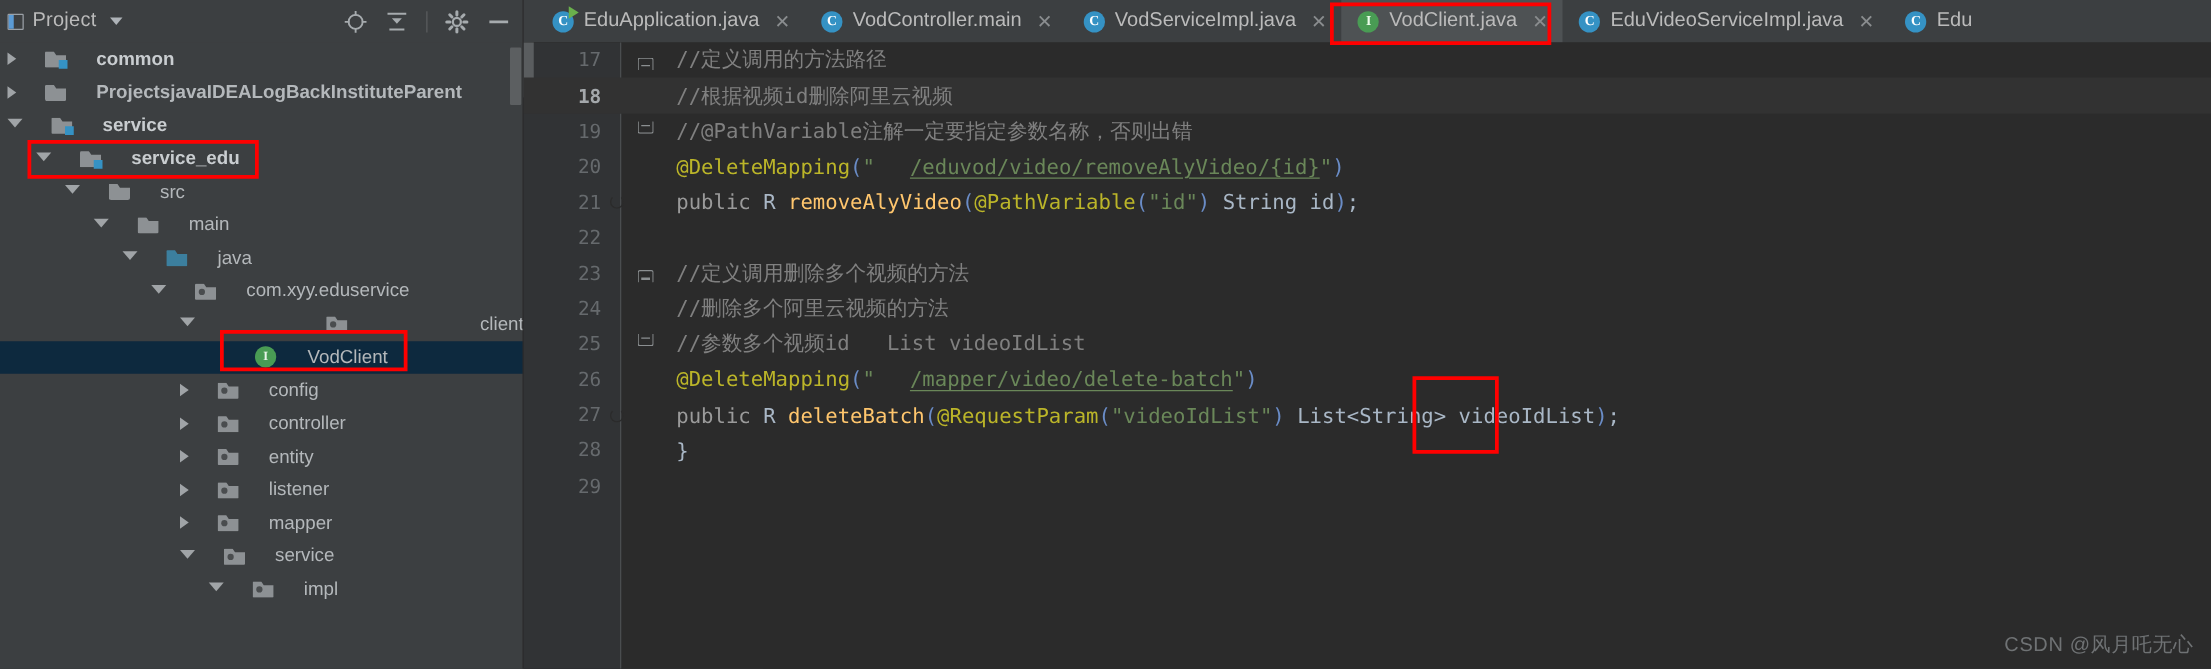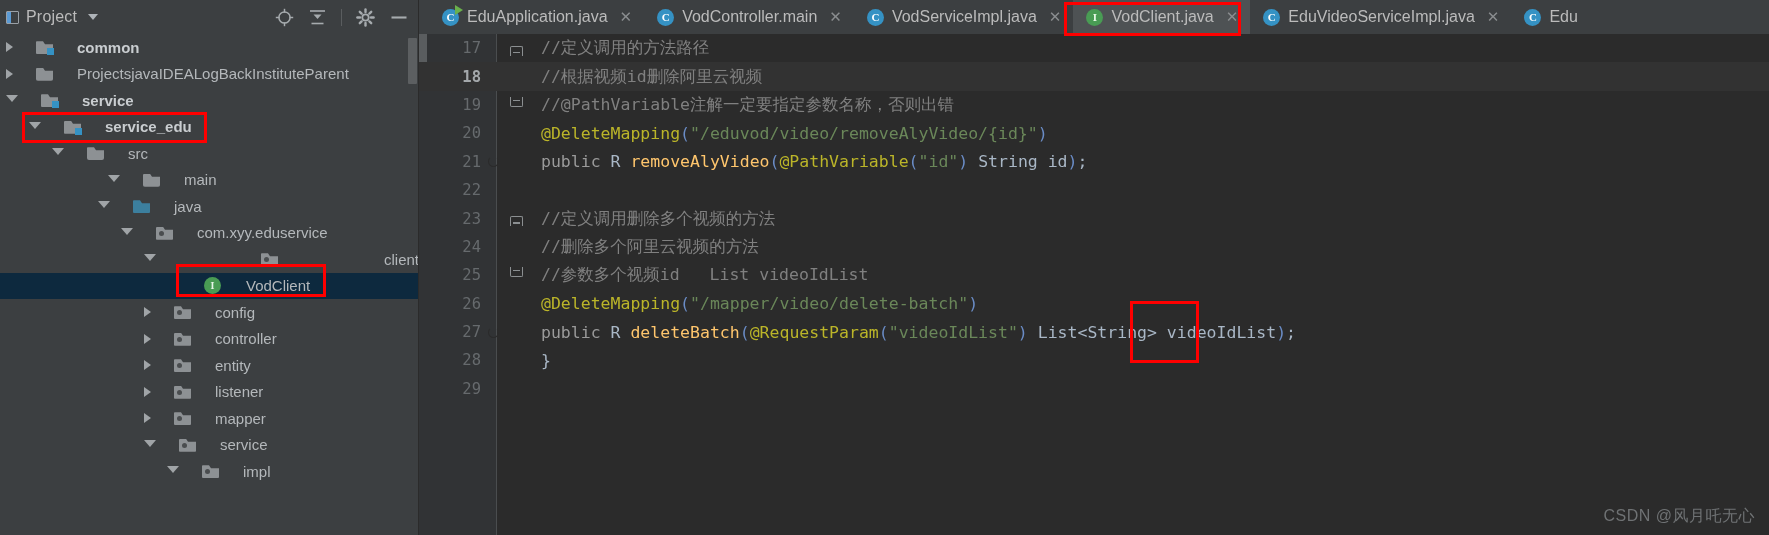--- a/index.html
+++ b/index.html
@@ -177,21 +177,21 @@
   .c-comment { color:#808080; }
   .c-anno    { color:#bbb529; }
   .c-string  { color:#6a8759; }
   .c-kw      { color:#9a9a9a; }
   .c-method  { color:#ffc66d; }
   .c-plain   { color:#a9b7c6; }
   .c-punc    { color:#a9b7c6; }
   .c-paren   { color:#6a8cc6; }
   .c-type    { color:#a9b7c6; }
   .underline-url {
-    text-decoration-color:#6a8759; text-underline-offset:3px;
+    text-decoration:underline; text-decoration-color:#6a8759; text-underline-offset:3px;margin-left:28px;
   }
 
   .watermark {
     position:absolute; right:14px; bottom:8px;
     color:#6f7274; font-size:16px; font-family:"Liberation Sans", sans-serif;
     letter-spacing:.5px;
   }
 </style>
 </head>
 <body>
@@ -245,41 +245,41 @@
         </span>
       </div>
     </div>
 
     <div class="tree">
         <div class="row bold" style="padding-left: 6px;">
           <span class="arrow "></span>
           <span class="ico module"></span>
           <span class="label">common</span>
         </div>
-        <div class="row" style="padding-left: 6px;">
+        <div class="row" style="padding-left: 6px; font-weight: bold;">
           <span class="arrow "></span>
           <span class="ico folder"></span>
           <span class="label">ProjectsjavaIDEALogBackInstituteParent</span>
         </div>
         <div class="row bold" style="padding-left: 6px;">
           <span class="arrow open"></span>
           <span class="ico module"></span>
           <span class="label">service</span>
         </div>
         <div class="row bold" style="padding-left: 29px;">
           <span class="arrow open"></span>
           <span class="ico module"></span>
           <span class="label">service_edu</span>
         </div>
         <div class="row" style="padding-left: 52px;">
           <span class="arrow open"></span>
           <span class="ico folder"></span>
           <span class="label">src</span>
         </div>
-        <div class="row" style="padding-left: 75px; margin-left: 33px;">
+        <div class="row" style="padding-left: 75px;">
           <span class="arrow open"></span>
           <span class="ico folder"></span>
           <span class="label">main</span>
         </div>
         <div class="row" style="padding-left: 98px;">
           <span class="arrow open"></span>
           <span class="ico src-folder"></span>
           <span class="label">java</span>
         </div>
         <div class="row" style="padding-left: 121px;">

